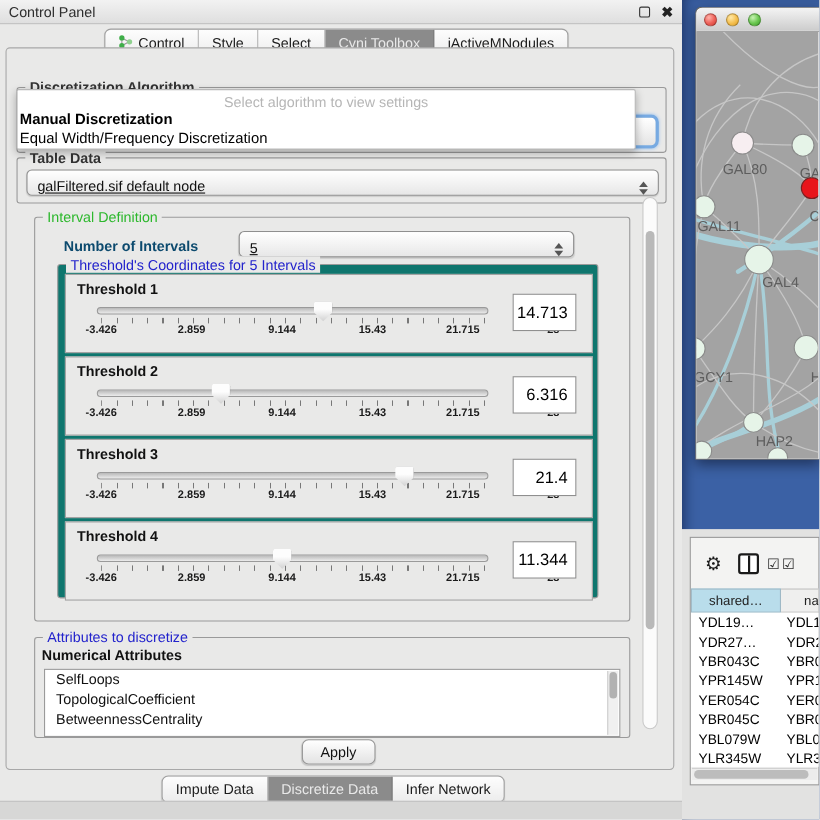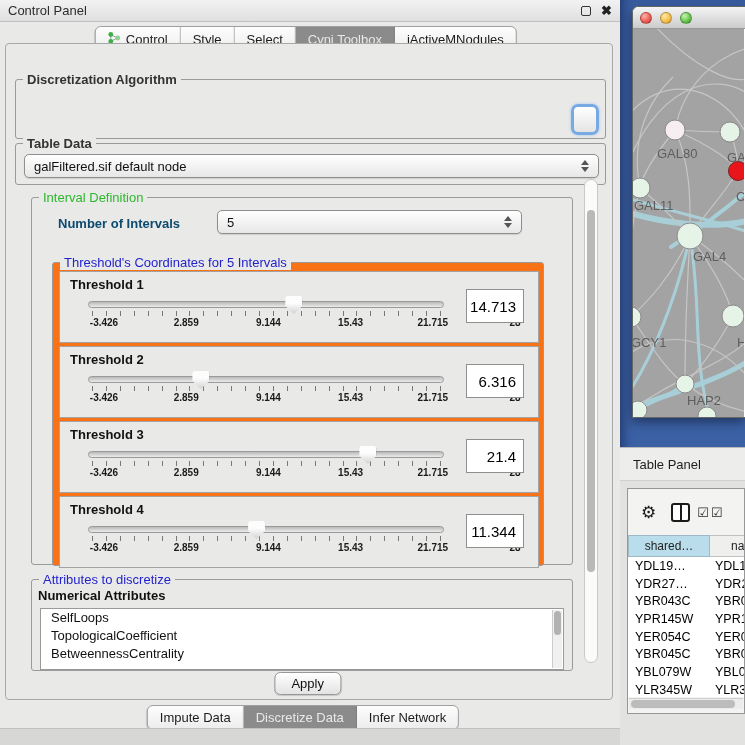--- a/index.html
+++ b/index.html
@@ -29,22 +29,22 @@
                 border:1px solid #a8a8a8; border-radius:4px; background:#e9e9e8; }
 
   .group { position:absolute; border:1px solid #9a9a9a; border-radius:3px; }
   .group-label { position:absolute; top:-8px; left:7px; background:#e9e9e8; padding:0 4px;
                  font-size:13px; white-space:nowrap; }
   .lab-green { color:#2db82d; }
   .lab-blue  { color:#2323cc; }
   .lab-dark  { color:#333; font-weight:bold; }
 
   .combo { border:1px solid #8f8f8f; border-radius:5px; background:linear-gradient(#ffffff,#e7e7e7);
-           display:flex; align-items:center; padding:0 9px; font-size:13px; color:#111;
-           box-shadow:0 1px 1px rgba(0,0,0,.12); }
+           display:flex; align-items:flex-end; padding:0 9px; font-size:13px; color:#111;
+           box-shadow:0 1px 1px rgba(0,0,0,.12);text-decoration:underline; }
   .stepper { margin-left:auto; display:flex; flex-direction:column; align-items:center; gap:2px; }
   .tri-up    { width:0; height:0; border-left:4px solid transparent; border-right:4px solid transparent; border-bottom:5px solid #555; }
   .tri-down  { width:0; height:0; border-left:4px solid transparent; border-right:4px solid transparent; border-top:5px solid #555; }
 
   
   #algo-popup { position:absolute; left:9px; top:37px; width:563px; height:55px; background:#fff;
                 border:1px solid #b9b9b9; border-radius:2px; box-shadow:0 3px 8px rgba(0,0,0,.28); z-index:20; }
   #algo-popup .prompt { font-size:13px; color:#b6b6b6; text-align:center; padding-top:3px; }
   #algo-popup .opt { font-size:13.5px; color:#000; padding-left:2px; line-height:17px; }
   #algo-popup .opt.bold { font-weight:bold; }
@@ -56,21 +56,21 @@
   .thr-label { position:absolute; left:10px; top:5px; font-size:13px; font-weight:bold; color:#111; }
   .slider-wrap { position:absolute; left:28px; top:29px; width:356px; }
   .track { position:relative; width:356px; height:7px; border:1px solid #9a9a9a; border-radius:4px;
            background:linear-gradient(#b9b9b9,#ececec); }
   .thumb { position:absolute; top:-6px; width:17px; height:18px;
            background:linear-gradient(#fdfdfd 40%,#d2d2d2); 
            clip-path:polygon(8% 0,92% 0,100% 12%,100% 55%,50% 100%,0 55%,0 12%);
            filter:drop-shadow(0 0 1px #777); }
   .ticks { margin:3px 0 0 4px; width:349px; height:5px;
            background-image:repeating-linear-gradient(90deg,#777 0,#777 1px,transparent 1px,transparent 13.92px); }
-  .axis { position:relative; margin-left:16px; width:411px; height:12px; }
+  .axis { position:relative; margin-left:4px; width:411px; height:12px; }
   .axis span { position:absolute; transform:translateX(-50%); font-size:10px; font-weight:bold; color:#1a1a1a; top:1px; }
   .val-field { position:absolute; right:14px; top:17px; width:58px; height:34px; border:1px solid #8f8f8f;
                background:#fff; font-size:15px; color:#000; text-align:right; padding:8px 7px 0 0; }
 
   
   .list-box { position:absolute; left:8px; top:28px; width:524px; height:62px; background:#fff;
               border:1px solid #9a9a9a; overflow:hidden; }
   .list-box .item { font-size:13px; color:#111; padding-left:10px; line-height:18px; white-space:nowrap; }
   .vscroll-mini { position:absolute; right:1px; top:1px; width:10px; height:58px; background:#f0f0f0; border-left:1px solid #ccc; }
   .vscroll-mini .vthumb { position:absolute; left:1px; top:1px; width:7px; height:24px; background:#b2b2b2; border-radius:4px; }
@@ -165,20 +165,25 @@
         </div>
     </div>
 
     <div class="main-panel">
 
       <div class="group" style="left:9px; top:35px; width:591px; height:60px;">
         <span class="group-label lab-dark">Discretization Algorithm</span>
       </div>
       <div id="combo-remnant"></div>
 
+      <div id="algo-popup">
+        <div class="prompt">Select algorithm to view settings</div>
+        <div class="opt bold">Manual Discretization</div>
+        <div class="opt">Equal Width/Frequency Discretization</div>
+      </div>
 
       <div class="group" style="left:9px; top:99px; width:591px; height:42px;">
         <span class="group-label lab-dark">Table Data</span>
         <div class="combo" style="position:absolute; left:8px; top:10px; width:575px; height:24px;">
           <span>galFiltered.sif default node</span>
           <span class="stepper">
               <span class="tri-up"></span>
               <span class="tri-down"></span>
             </span>
         </div>
@@ -189,21 +194,21 @@
 
         <span style="position:absolute; left:26px; top:18px; font-size:13px; font-weight:bold; color:#0c4a6e;">Number of Intervals</span>
         <div class="combo" style="position:absolute; left:185px; top:12px; width:305px; height:24px;">
           <span>5</span>
           <span class="stepper">
               <span class="tri-up"></span>
               <span class="tri-down"></span>
             </span>
         </div>
 
-        <div class="group" style="left:20px; top:64px; width:492px; height:304px; background:#f97316;">
+        <div class="group" style="left:20px; top:42px; width:492px; height:304px; background:#0f766e;">
           <span class="group-label lab-blue">Threshold's Coordinates for 5 Intervals</span>
 
           <div style="position:absolute; left:0; top:8px;">
 
             <div class="thr-box">
               <span class="thr-label">Threshold 1</span>
               <div class="slider-wrap">
                 <div class="track">
                   <div class="thumb" style="left: 196.3px;"></div>
                 </div>
@@ -380,23 +385,20 @@
           <text x="103" y="172">C</text>
           <text x="1" y="181">GAL11</text>
           <text x="60" y="232">GAL4</text>
           <text x="-2" y="318">GCY1</text>
           <text x="104" y="318">H</text>
           <text x="54" y="376">HAP2</text>
         </svg>
       </div>
     </div>
 
-    <div id="table-strip">
-      <span class="title">Table Panel</span>
-    </div>
 
     <div id="table-area">
       <div id="table-box">
         <div class="tp-toolbar">
           <span class="gear">⚙</span>
           <span class="split-icon"></span>
           <span class="chk">☑</span>
           <span class="chk" style="margin-left:2px;">☑</span>
         </div>
         <div class="tp-header">

